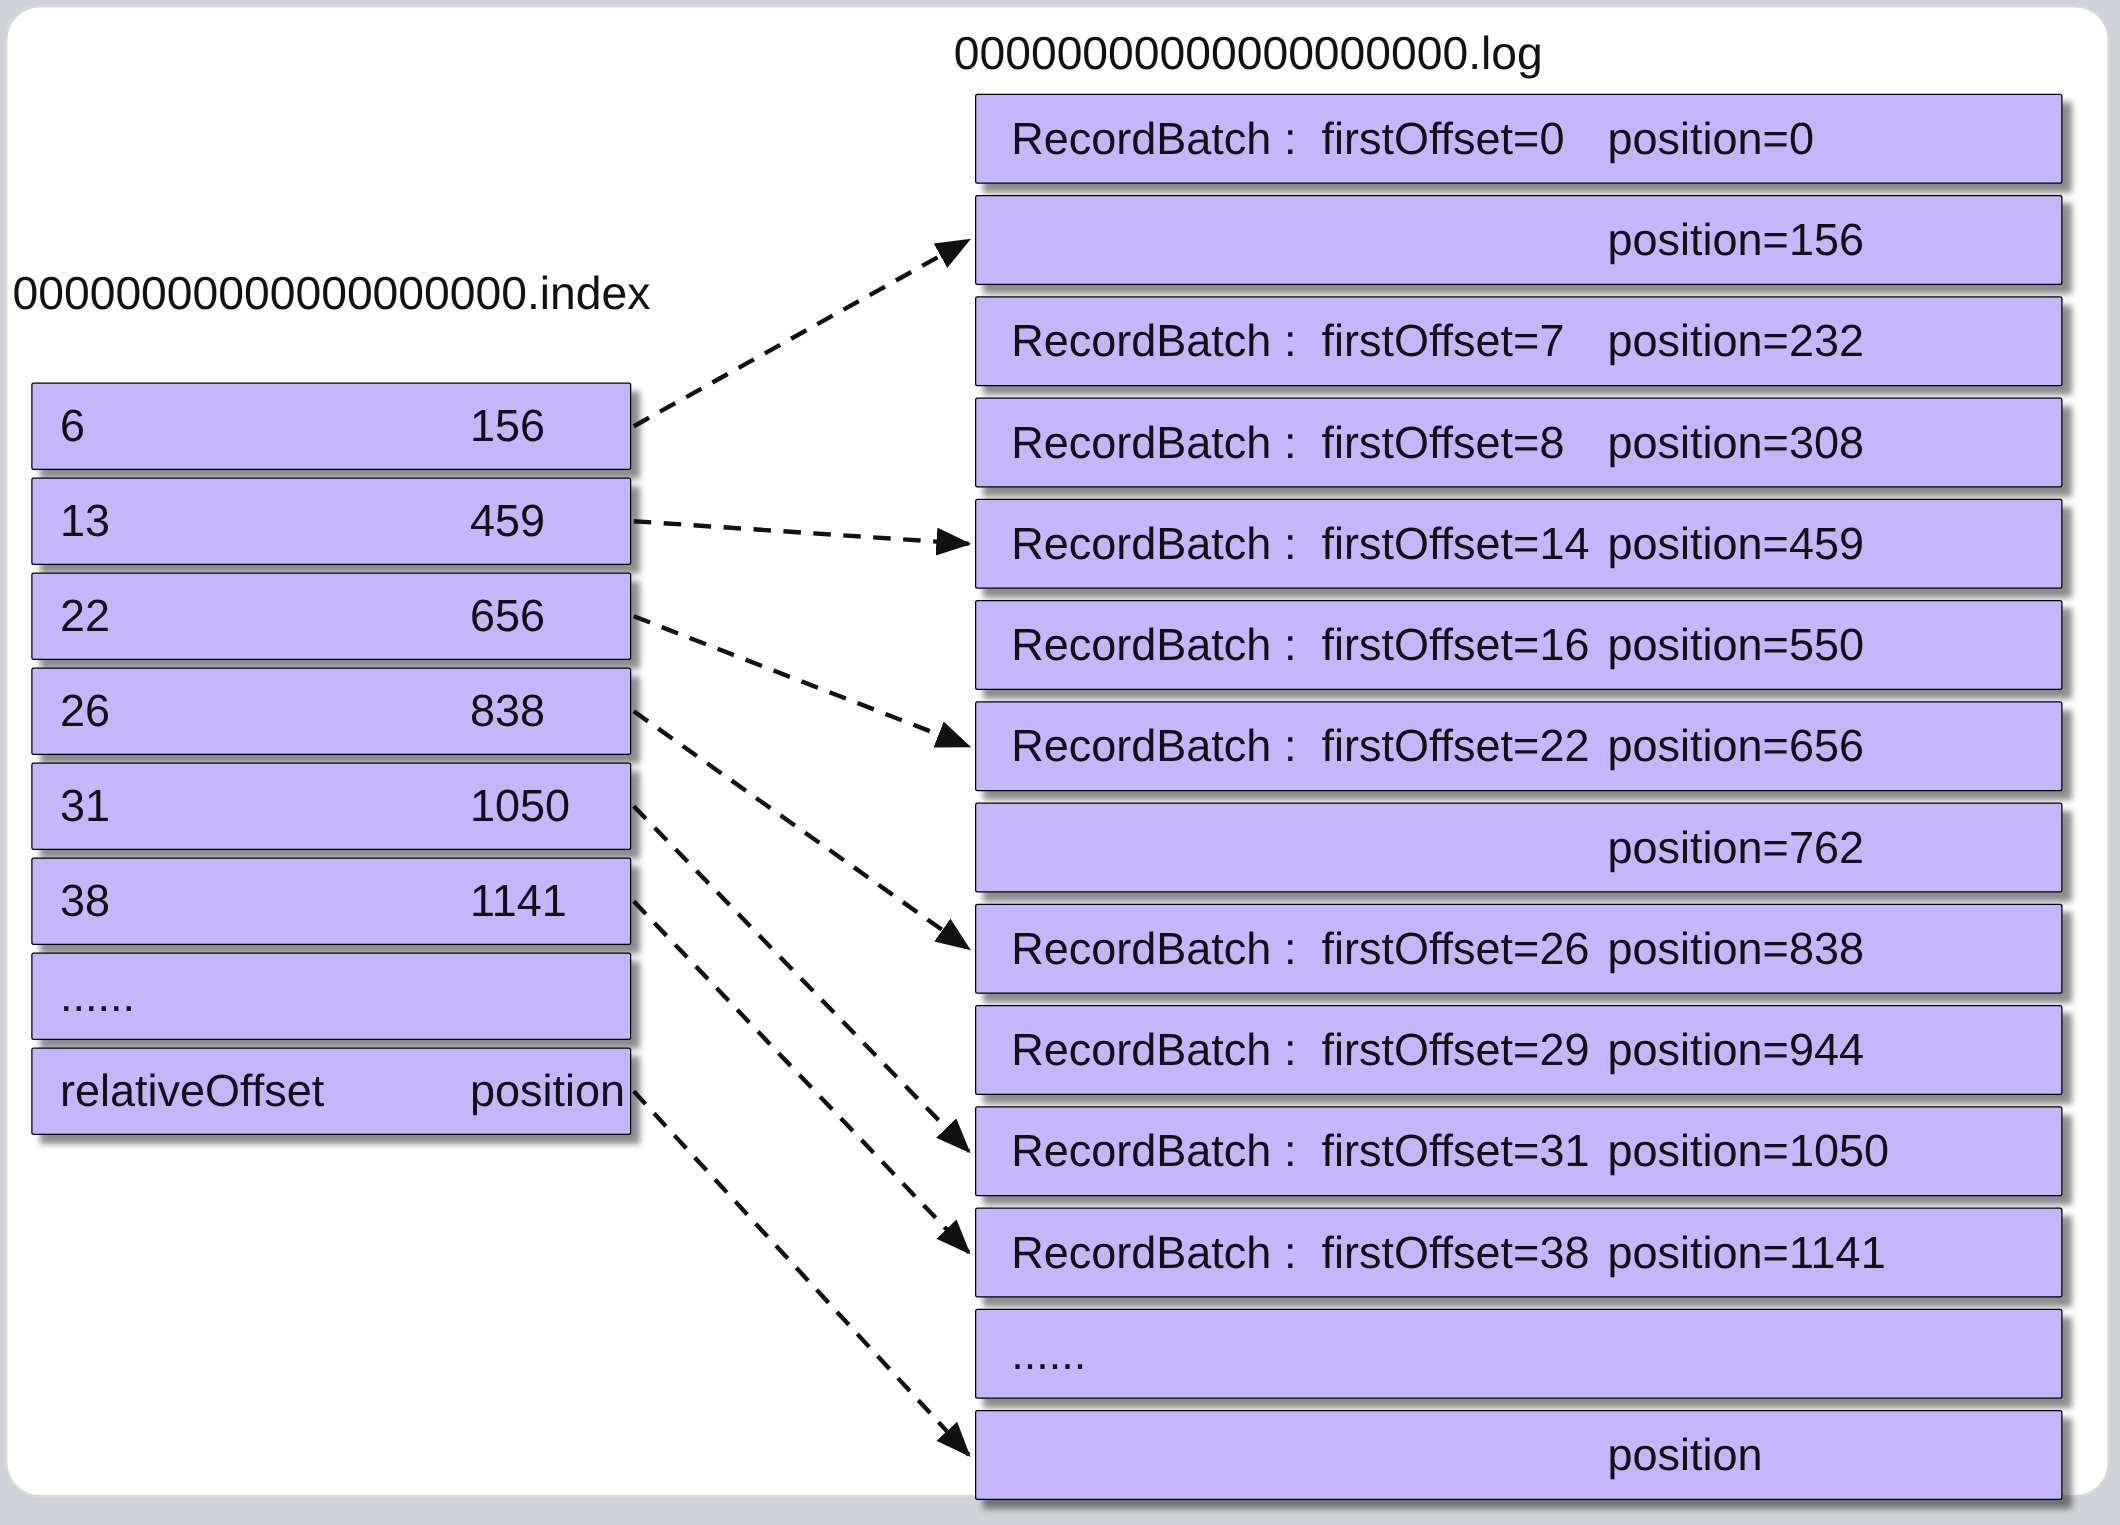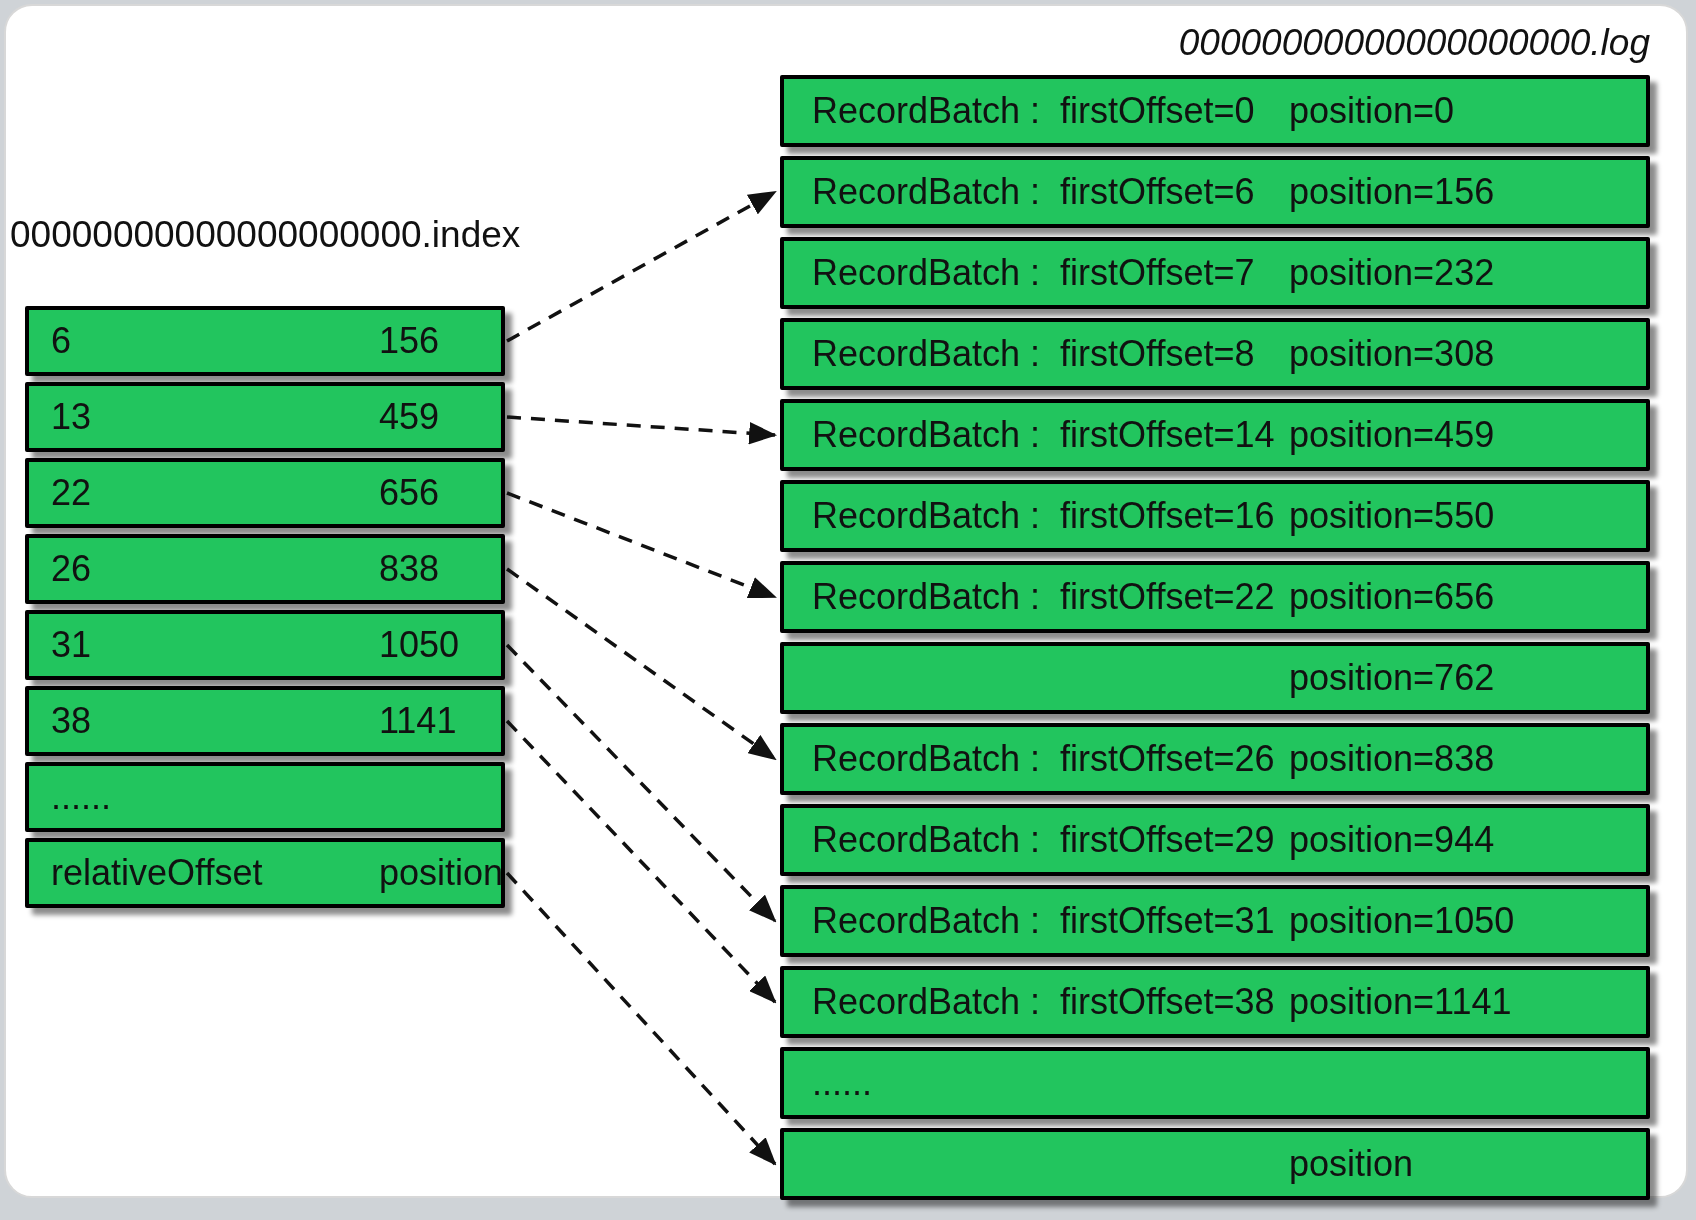--- a/index.html
+++ b/index.html
@@ -25,30 +25,30 @@
   }
   .file-title {
     position: absolute;
     color: #111111;
     font-size: 37px;
     font-weight: 400;
     letter-spacing: 0px;
     white-space: pre;
   }
   #index-title { left: 10px; top: 214px; width: 500px; text-align: left; }
-  #log-title   { left: 780px; top: 22px; width: 870px; text-align: right; font-style: italic; }
+  #log-title   { left: 763px; top: 22px; width: 870px; text-align: left; }
 
   .boxtable { position: absolute; display: flex; flex-direction: column; }
   #index-table { left: 25px;  top: 306px; width: 480px; gap: 6px; }
   #log-table   { left: 780px; top: 75px;  width: 870px; gap: 9px; }
 
   .row {
     position: relative;
-    background: #22c55e;
-    border: 4px solid #000000;
+    background: #c4b5fd;
+    border: 1px solid #000000;
     border-radius: 2px;
     box-sizing: border-box;
     box-shadow: 7px 7px 5px rgba(0,0,0,0.45);
   }
   #index-table .row { height: 70px; }
   #log-table .row   { height: 72px; }
 
   .cell {
     position: absolute;
     top: 50%;
@@ -127,21 +127,20 @@
       <span class="cell c2">position</span>
     </div>
   </div>
   <div class="boxtable" id="log-table">
     <div class="row">
       <span class="cell c1">RecordBatch :  firstOffset=0</span>
       <span class="cell c2">position=0</span>
     </div>
 
     <div class="row">
-      <span class="cell c1">RecordBatch :  firstOffset=6</span>
       <span class="cell c2">position=156</span>
     </div>
 
     <div class="row">
       <span class="cell c1">RecordBatch :  firstOffset=7</span>
       <span class="cell c2">position=232</span>
     </div>
 
     <div class="row">
       <span class="cell c1">RecordBatch :  firstOffset=8</span>

